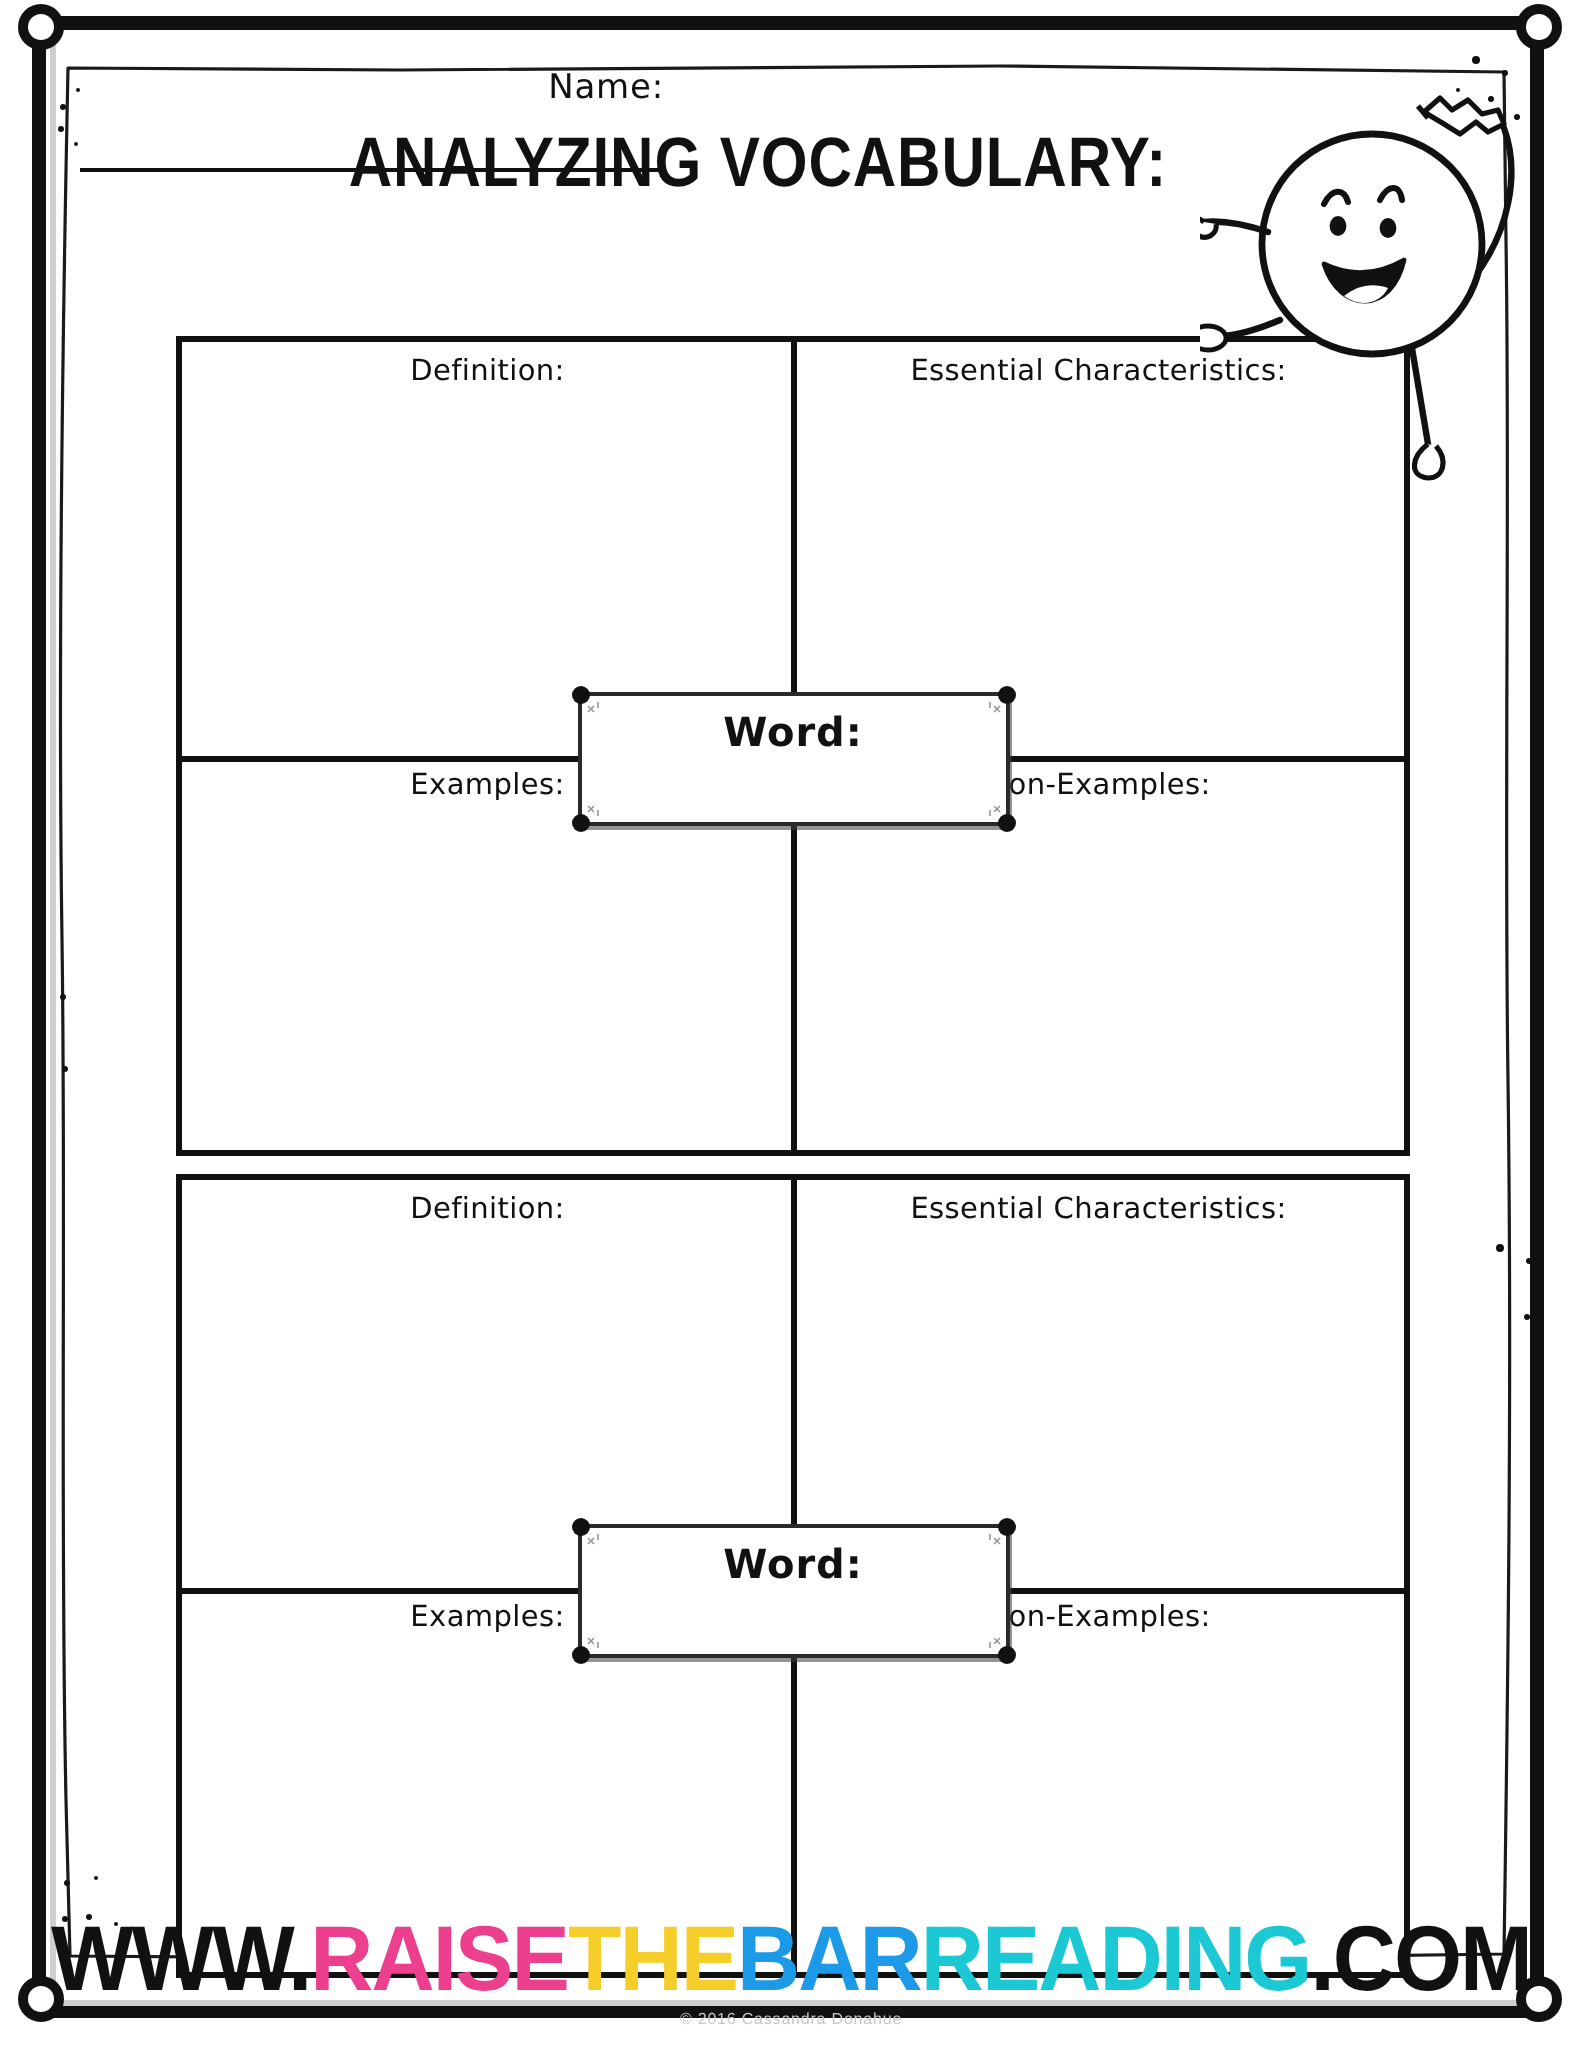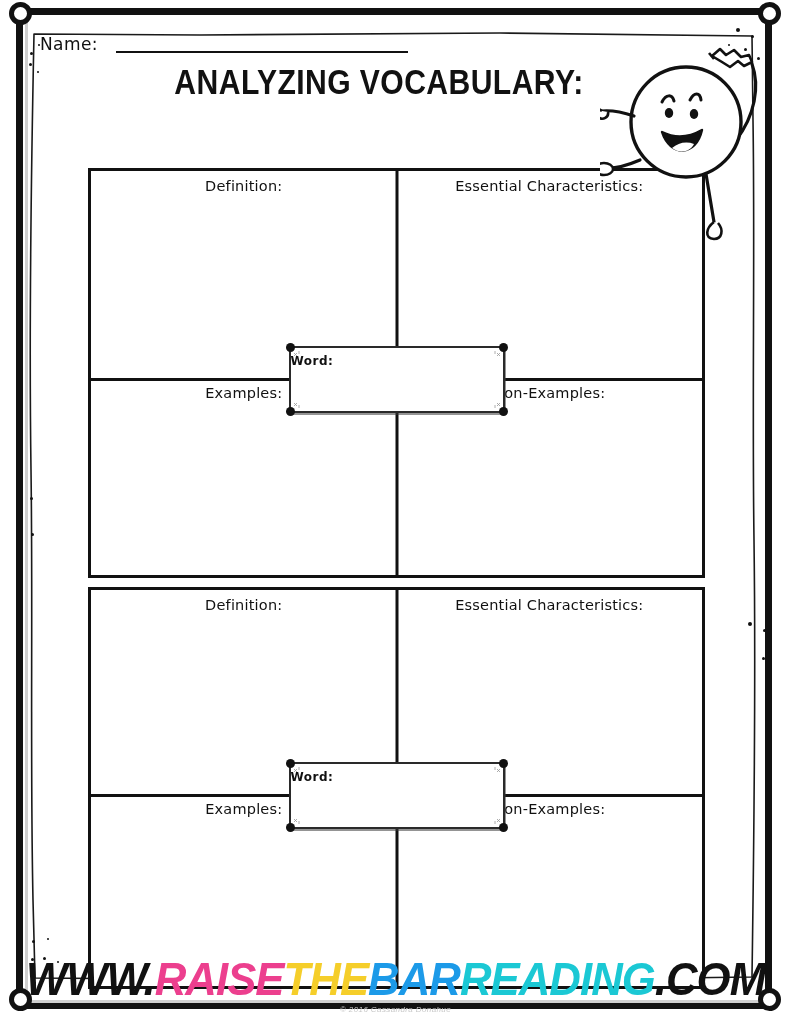--- a/index.html
+++ b/index.html
@@ -40,21 +40,21 @@
   
   .inner-line{position:absolute;left:0;top:0;pointer-events:none;}
 
   
   #content{
     position:absolute;left:34px;top:18px;width:724px;height:980px;
   }
 
   .name-row{
     position:absolute;left:6px;top:18px;
-    display:flex;align-items:flex-end;gap:18px;
+    display:flex;align-items:flex-end;gap:18px;flex-direction:column;
   }
   .name-label{
     font-family:"DejaVu Sans", sans-serif;
     font-size:17px;letter-spacing:.4px;color:#111;line-height:1;
   }
   .name-blank{
     display:block;width:292px;border-bottom:2px solid #111;height:13px;
   }
 
   .title-wrap{position:absolute;left:0;top:46px;width:690px;text-align:center;}
@@ -109,22 +109,22 @@
     position:absolute;left:50%;width:216px;height:67px;
     transform:translateX(-50%);
     background:#fff;border:2.5px solid #2a2a2a;border-radius:3px;
     box-sizing:border-box;
     box-shadow:2px 3px 0 -1px rgba(60,60,60,.55);
   }
   .frayer-1 .word-box{top:175px;}
   .frayer-2 .word-box{top:172px;}
   .word-label{
     font-family:"DejaVu Sans", sans-serif;
-    font-weight:700;font-size:12px;letter-spacing:.5px;
-    text-align:left;margin-top:6px;color:#111;
+    font-weight:700;font-size:20px;letter-spacing:.5px;
+    text-align:center;margin-top:6px;color:#111;
   }
   .pin{
     position:absolute;width:9px;height:9px;border-radius:50%;
     background:#111;
   }
   .pin-tl{left:-5px;  top:-5px;}
   .pin-tr{right:-5px; top:-5px;}
   .pin-bl{left:-5px;  bottom:-5px;}
   .pin-br{right:-5px; bottom:-5px;}
   .pin-spark{
@@ -138,21 +138,20 @@
   
   #mascot{position:absolute;left:600px;top:12px;width:180px;height:245px;}
 
   
   .dot{position:absolute;background:#111;border-radius:50%;}
 
   
   #footer{
     position:absolute;left:0;bottom:10px;width:791px;text-align:center;
     pointer-events:none;
-    font-style:italic;
   }
   .wm{
     font-family:"Liberation Sans", sans-serif;
     font-weight:700;font-size:46px;letter-spacing:-1px;
     transform:scaleX(.95);line-height:1;white-space:nowrap;
   }
   .wm span{display:inline;}
   .copyright{
     font-family:"Liberation Sans", sans-serif;
     font-size:8px;color:#c8c8c8;letter-spacing:.4px;margin-top:3px;

